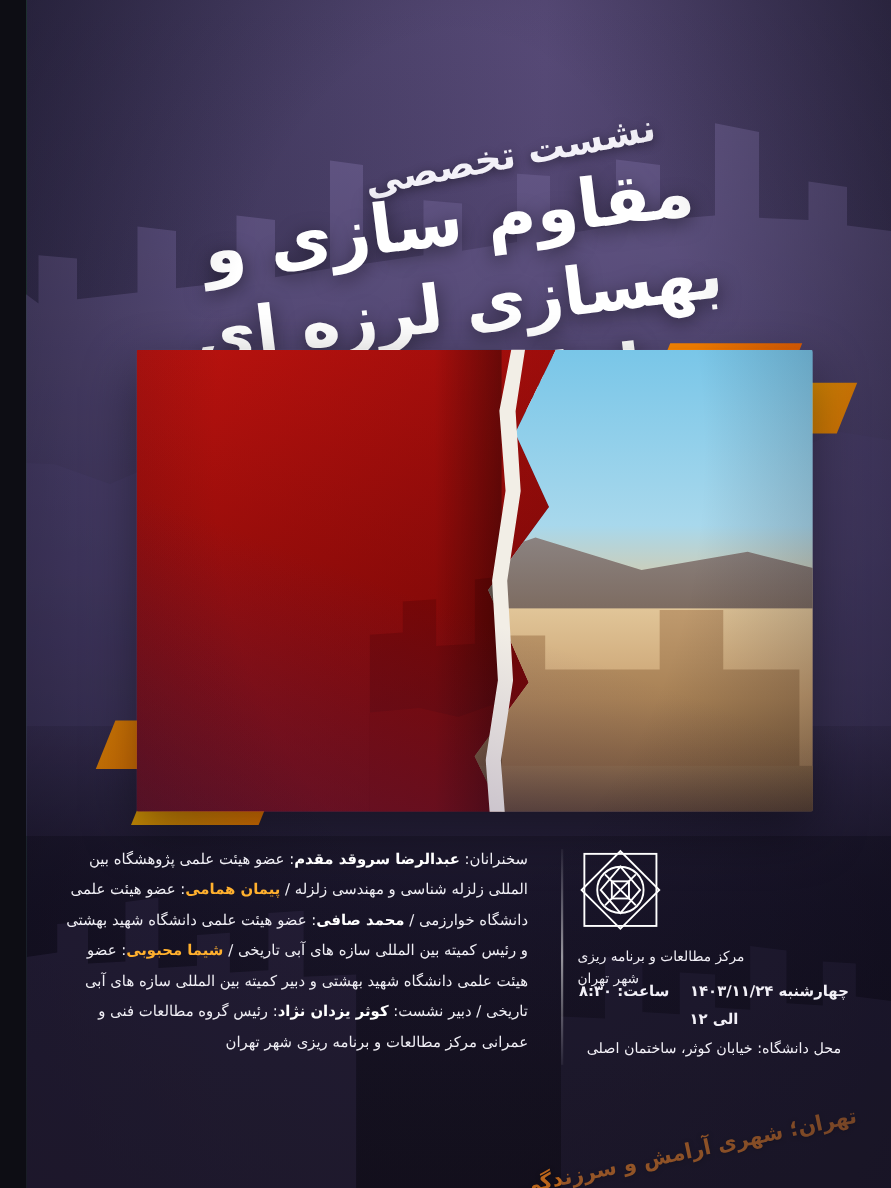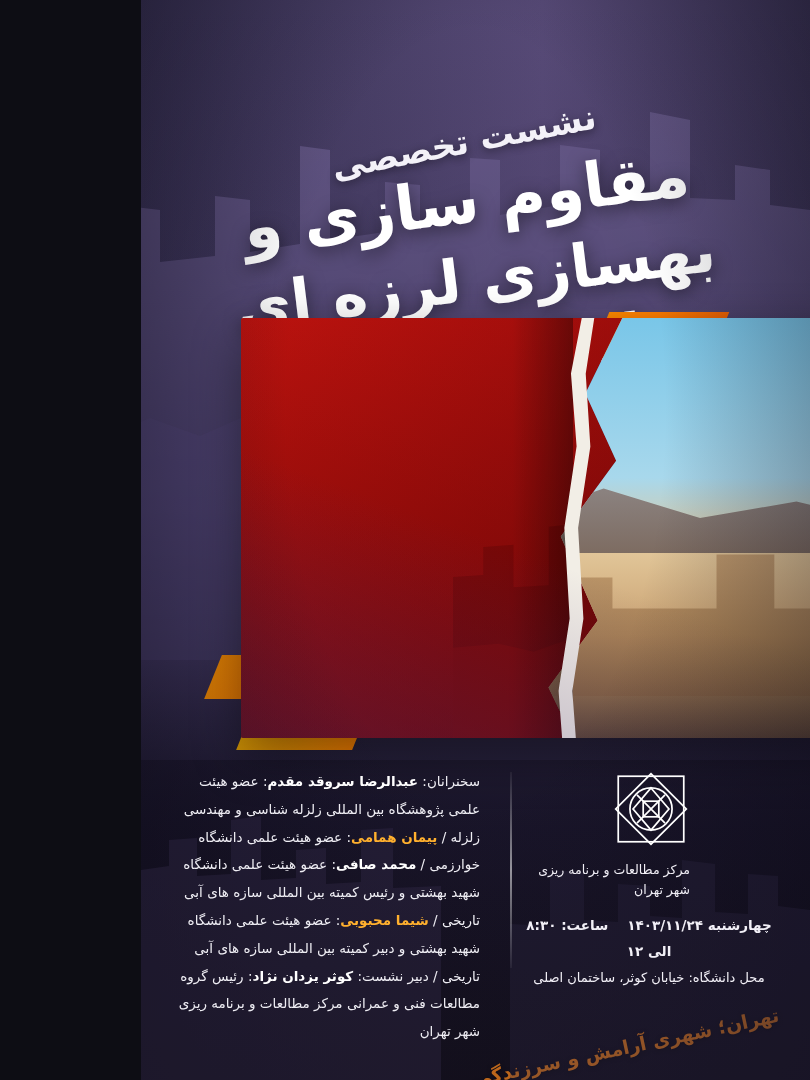--- a/index.html
+++ b/index.html
@@ -2,21 +2,21 @@
 <html lang="fa" dir="rtl"><head>
 <meta charset="utf-8">
 <style>
   html, body {
     margin: 0;
     padding: 0;
     background: #0d0d14;
   }
   .poster {
     position: relative;
-    width: 669px;
+    width: 786px;
     height: 1080px;
     overflow: hidden;
     font-family: "DejaVu Sans", sans-serif;
     background: #14532d;
   }
 
   
   .bg {
     position: absolute;
     inset: 0;
@@ -229,21 +229,21 @@
     color: #efeef4;
   }
   .speakers b { color: #ffffff; }
   .speakers .hi { color: #ffb02e; font-weight: bold; }
 
   .logo-wrap {
     position: absolute;
     right: 120px;
     top: 20px;
     width: 165px;
-    text-align: right;
+    text-align: left;
   }
   .logo-mark {
     width: 78px;
     height: 78px;
     margin: 0 auto 8px;
   }
   .logo-text {
     font-size: 12.5px;
     color: #f0eef5;
     line-height: 1.6;
@@ -252,21 +252,21 @@
   .event-meta {
     position: absolute;
     right: 36px;
     top: 138px;
     width: 250px;
     text-align: center;
     font-size: 13px;
     line-height: 1.95;
     color: #f2f0f7;
   }
-  .event-meta .when { font-weight: bold; font-size: 13.5px; margin-top: 24px; }
+  .event-meta .when { font-weight: bold; font-size: 13.5px; }
 
   .bg-ruins-left {
     position: absolute;
     left: 0;
     bottom: 0;
     width: 300px;
     height: 330px;
     opacity: 0.35;
   }
   .bg-ruins-right {

